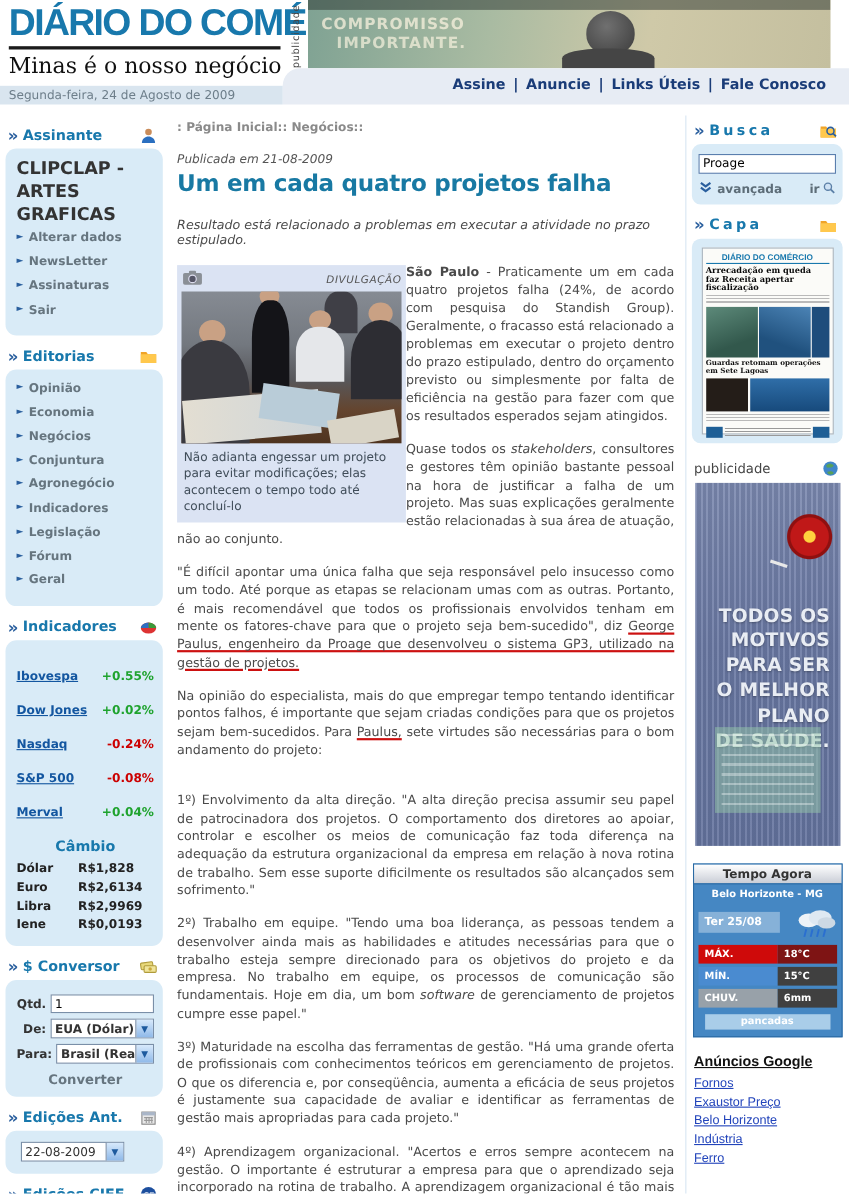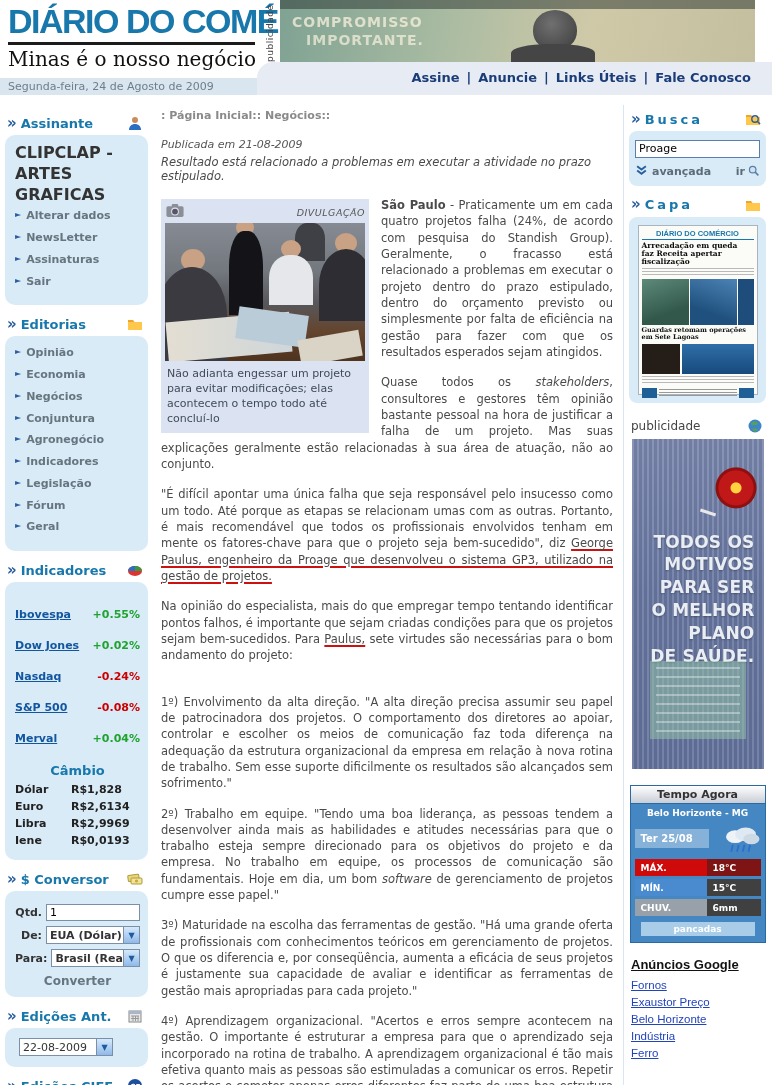--- a/index.html
+++ b/index.html
@@ -61,21 +61,21 @@
 .conv-btn{display:block;text-align:center;color:#66757f;font-weight:bold;font-size:12px;margin-top:7px;cursor:pointer}
 .sel-center{margin:2px 0 2px 6px}
 
 
 .breadcrumb{font-size:11px;font-weight:bold;color:#8a8a8a;margin:2px 0 16px}
 .published{font-style:italic;font-size:11px;color:#555;margin-bottom:4px}
 .a-title{font-size:21px;font-weight:bold;color:#1879a3;margin-bottom:18px;letter-spacing:-.3px;font-family:"DejaVu Sans",sans-serif}
 .a-sub{font-style:italic;font-size:11.5px;color:#4a4a4a;margin-bottom:14px}
 .a-body{overflow:visible}
 .a-body::after{content:"";display:block;clear:both}
-.figure{float:left;width:208px;background:#dbe3f3;margin:2px 12px 6px 0;padding:4px}
+.figure{float:left;width:208px;background:#dbe3f3;margin:2px 0 6px 0;padding:4px}
 .fig-top{display:flex;align-items:center;height:18px;margin-bottom:2px}
 .fig-top svg{width:20px;height:15px}
 .credit{margin-left:auto;font-style:italic;font-size:9.5px;color:#555;letter-spacing:.5px}
 .photo{position:relative;height:138px;overflow:hidden;background:linear-gradient(180deg,#868b93 0%,#73787f 35%,#57575b 58%,#64452f 78%,#4e331f 100%)}
 .photo div{position:absolute}
 .b1{left:-8px;top:44px;width:70px;height:96px;background:#3a3a40;border-radius:50% 50% 0 0}
 .b1h{left:16px;top:26px;width:24px;height:22px;background:#c9a184;border-radius:50%}
 .b2{left:64px;top:8px;width:34px;height:84px;background:#141418;border-radius:42% 42% 0 0}
 .b2h{left:71px;top:-4px;width:18px;height:17px;background:#c9a184;border-radius:50%}
 .b3{left:104px;top:32px;width:44px;height:50px;background:#e5e7ea;border-radius:45% 45% 0 0}
@@ -115,21 +115,21 @@
 .np-p2a{width:34%;background:#241d18}
 .np-p2b{flex:1;background:linear-gradient(180deg,#2f6ea8,#174a7c)}
 .np-foot{height:13px;display:flex;gap:2px;align-items:center}
 .np-f{width:15px;height:10px;background:#1e5f96;flex:none}
 .np-flines{flex:1;height:8px;background:repeating-linear-gradient(180deg,#999 0 1px,transparent 1px 3px)}
 .pub-head{display:flex;align-items:center;padding:6px 2px 5px 2px;font-size:12px;color:#444}
 .pub-head .sec-icon{margin-left:auto}
 .pubbanner{position:relative;width:132px;height:330px;margin:0 auto;overflow:hidden;cursor:pointer;background:repeating-linear-gradient(90deg,rgba(255,255,255,.09) 0 2px,rgba(10,20,40,.10) 2px 5px),linear-gradient(180deg,#7d8ab0 0%,#6c7aa4 45%,#66759f 100%)}
 .flower{position:absolute;right:4px;top:26px;width:48px;height:44px;background:radial-gradient(circle at 50% 52%,#ffd23e 0 5px,#c01818 6px 17px,#8f1010 18px 20px,transparent 21px)}
 .fstem{position:absolute;right:48px;top:72px;width:16px;height:3px;background:#e8e8e8;transform:rotate(18deg)}
-.pub-lines{position:absolute;right:9px;top:92px;text-align:right;color:#e9edf4;font-weight:bold;font-size:17px;line-height:1.35;letter-spacing:.2px;text-shadow:0 1px 2px rgba(0,0,0,.3)}
+.pub-lines{position:absolute;right:9px;top:110px;text-align:right;color:#e9edf4;font-weight:bold;font-size:17px;line-height:1.35;letter-spacing:.2px;text-shadow:0 1px 2px rgba(0,0,0,.3)}
 .greenbox{position:absolute;left:18px;top:222px;width:96px;height:78px;background:rgba(150,200,170,.5)}
 .greenbox::before{content:"";position:absolute;inset:6px;background:repeating-linear-gradient(180deg,rgba(255,255,255,.35) 0 2px,transparent 2px 9px)}
 .tempo{width:136px;margin:16px auto 0;border:1px solid #2a6aa3;background:#4587c3;padding-bottom:4px}
 .t-title{height:18px;background:linear-gradient(#ffffff,#c9cdd6);color:#333;font-weight:bold;font-size:11px;text-align:center;border-bottom:1px solid #2a6aa3;padding-top:2px}
 .t-city{color:#fff;font-weight:bold;font-size:9px;text-align:center;padding:4px 0 2px}
 .t-day{display:flex;align-items:center;height:34px;margin:2px 4px 0}
 .t-daybar{background:rgba(255,255,255,.35);color:#fff;font-weight:bold;font-size:10px;padding:4px 6px;width:74px}
 .t-cloud{margin-left:auto;width:40px;height:30px}
 .t-row{display:flex;height:17px;margin:3px 4px 0}
 .t-lab{width:72px;color:#fff;font-weight:bold;font-size:9px;padding:4px 0 0 6px;flex:none}
@@ -394,20 +394,21 @@
             </div>
           </div>
       </div>
     </div>
 
   </div>
 
   <div class="main-col">
     <div class="breadcrumb">: Página Inicial:: Negócios::</div>
     <div class="published">Publicada em 21-08-2009</div>
+    <h1 class="a-title">Um em cada quatro projetos falha</h1>
     <div class="a-sub">Resultado está relacionado a problemas em executar a atividade no prazo estipulado.</div>
 
     <div class="a-body">
       <div class="figure">
         <div class="fig-top">
           <span><svg viewBox="0 0 18 14" width="20" height="15">
                 <rect x="1" y="3" width="16" height="10" rx="1.5" fill="#8a8f96"></rect>
                 <rect x="6" y="1" width="6" height="3" rx="1" fill="#8a8f96"></rect>
                 <circle cx="9" cy="8" r="3.2" fill="#556" stroke="#dde" stroke-width="1"></circle>
               </svg></span>

